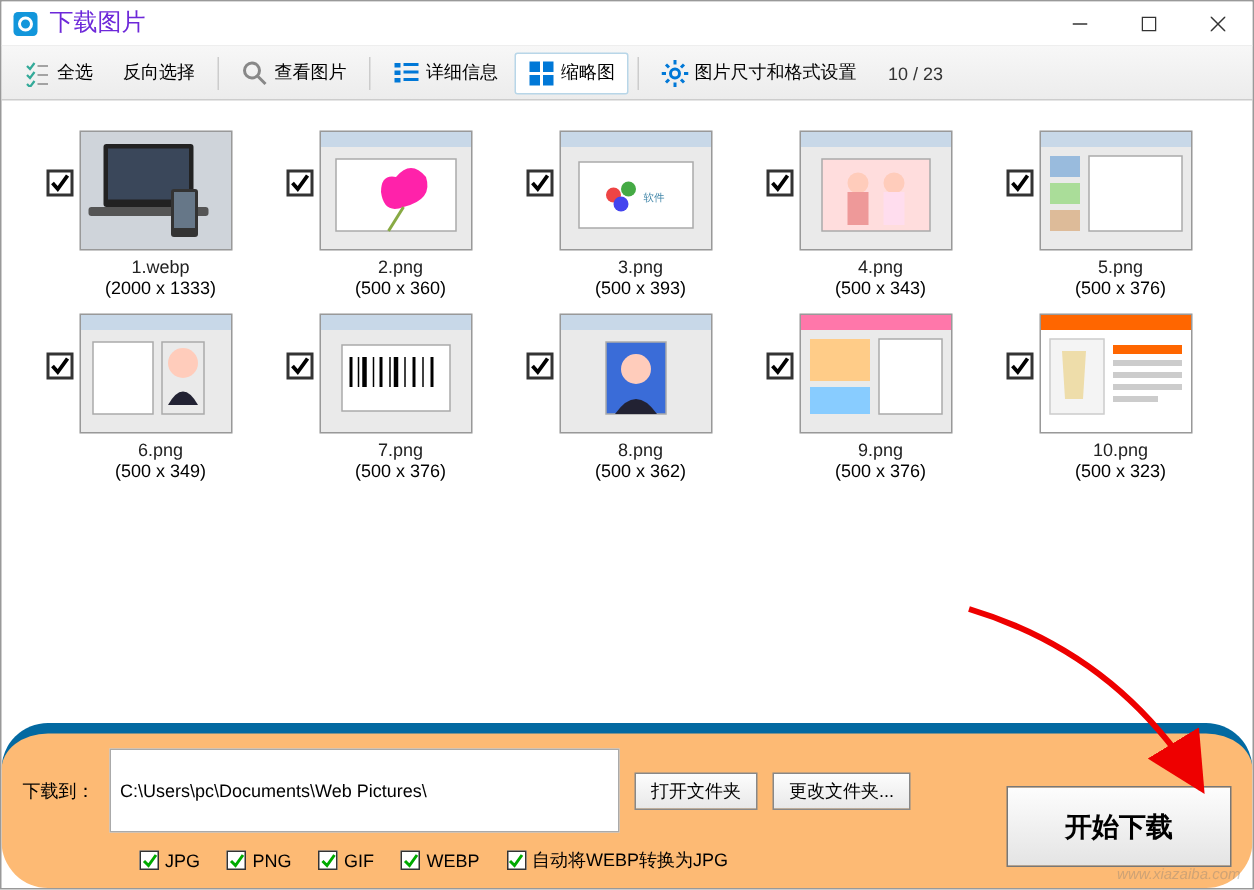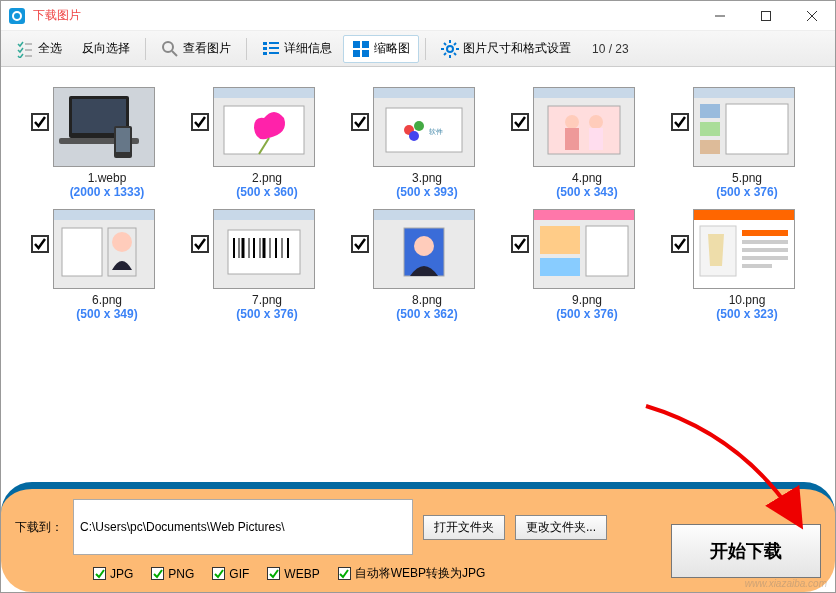--- a/index.html
+++ b/index.html
@@ -1,41 +1,41 @@
 <!DOCTYPE html>
 <html><head>
 <meta charset="utf-8">
 <style>
 * { margin: 0; padding: 0; box-sizing: border-box; font-family: "Microsoft YaHei", "SimSun", sans-serif; }
 body { background: #fff; width: 836px; height: 593px; overflow: hidden; position: relative; border: 1px solid #999; }
 
 .titlebar { height: 30px; display: flex; align-items: center; padding: 0 0 0 8px; background: #fff; border-bottom: 1px solid #eee; }
 .titlebar .app-icon { width: 16px; height: 16px; background: #1296db; border-radius: 3px; margin-right: 8px; position: relative; }
 .titlebar .app-icon::after { content: ''; position: absolute; inset: 3px; border: 2px solid #fff; border-radius: 50%; }
-.titlebar .title { font-size: 12px; color: #ef4444; text-align: right; }
+.titlebar .title { font-size: 16px; color: #6d28d9; text-align: right; }
 .titlebar .spacer { flex: 1; }
 .winbtn { width: 46px; height: 30px; display: flex; align-items: center; justify-content: center; cursor: pointer; }
 .winbtn svg { width: 10px; height: 10px; }
 
 .toolbar { height: 36px; background: linear-gradient(#f7f7f7, #ececec); border-bottom: 1px solid #ccc; display: flex; align-items: center; padding: 0 6px; gap: 2px; font-size: 12px; }
 .tbtn { display: flex; align-items: center; padding: 4px 8px; gap: 4px; cursor: pointer; border: 1px solid transparent; border-radius: 2px; }
 .tbtn.active { background: #fff; border: 1px solid #b8d6e8; }
 .tbtn .ticon { width: 18px; height: 18px; display: flex; align-items: center; justify-content: center; }
 .sep { width: 1px; height: 22px; background: #ccc; margin: 0 4px; }
 
 .content { padding: 20px 30px; display: flex; flex-wrap: wrap; gap: 10px 30px; }
 .thumb-item { width: 130px; display: flex; align-items: flex-start; gap: 4px; }
 .checkbox-wrap { margin-top: 26px; }
 .cb { width: 18px; height: 18px; border: 2px solid #333; display: flex; align-items: center; justify-content: center; background: #fff; }
 .cb svg { width: 12px; height: 12px; }
 .thumb-col { flex: 1; text-align: center; }
 .thumb-box { width: 102px; height: 80px; border: 1px solid #999; background: #f4f4f4; display: flex; align-items: center; justify-content: center; margin-bottom: 4px; overflow: hidden; position: relative; }
 .thumb-box svg { width: 100%; height: 100%; }
 .fname { font-size: 12px; color: #222; }
-.fsize { font-size: 12px; color: #3b82f6; font-weight: bold; }
+.fsize { font-size: 12px; color: #000000; }
 
 .bottom { position: absolute; left: 0; right: 0; bottom: 0; border-top: 7px solid #0369a1; background: #fdba74; padding: 10px 14px; font-size: 12px; border-radius: 31px; }
 .row1 { display: flex; align-items: center; gap: 10px; margin-bottom: 10px; }
 .row1 input.path { flex: 1; max-width: 340px; padding: 20px 6px; border: 1px solid #aaa; background: #fff; font-size: 12px; }
 .btn { padding: 3px 10px; border: 1px solid #888; background: linear-gradient(#fdfdfd, #e8e8e8); cursor: pointer; font-size: 12px; }
 .bigbtn { position: absolute; right: 14px; bottom: 14px; width: 150px; height: 54px; border: 1px solid #777; background: linear-gradient(#fdfdfd, #e4e4e4); font-size: 18px; font-weight: bold; display: flex; align-items: center; justify-content: center; cursor: pointer; }
 .row2 { display: flex; gap: 18px; align-items: center; padding-left: 78px; }
 .fmt { display: flex; align-items: center; gap: 4px; }
 .fmt .cb2 { width: 13px; height: 13px; border: 1px solid #333; background: #fff; display: flex; align-items: center; justify-content: center; }
 .fmt .cb2 svg { width: 10px; height: 10px; }

